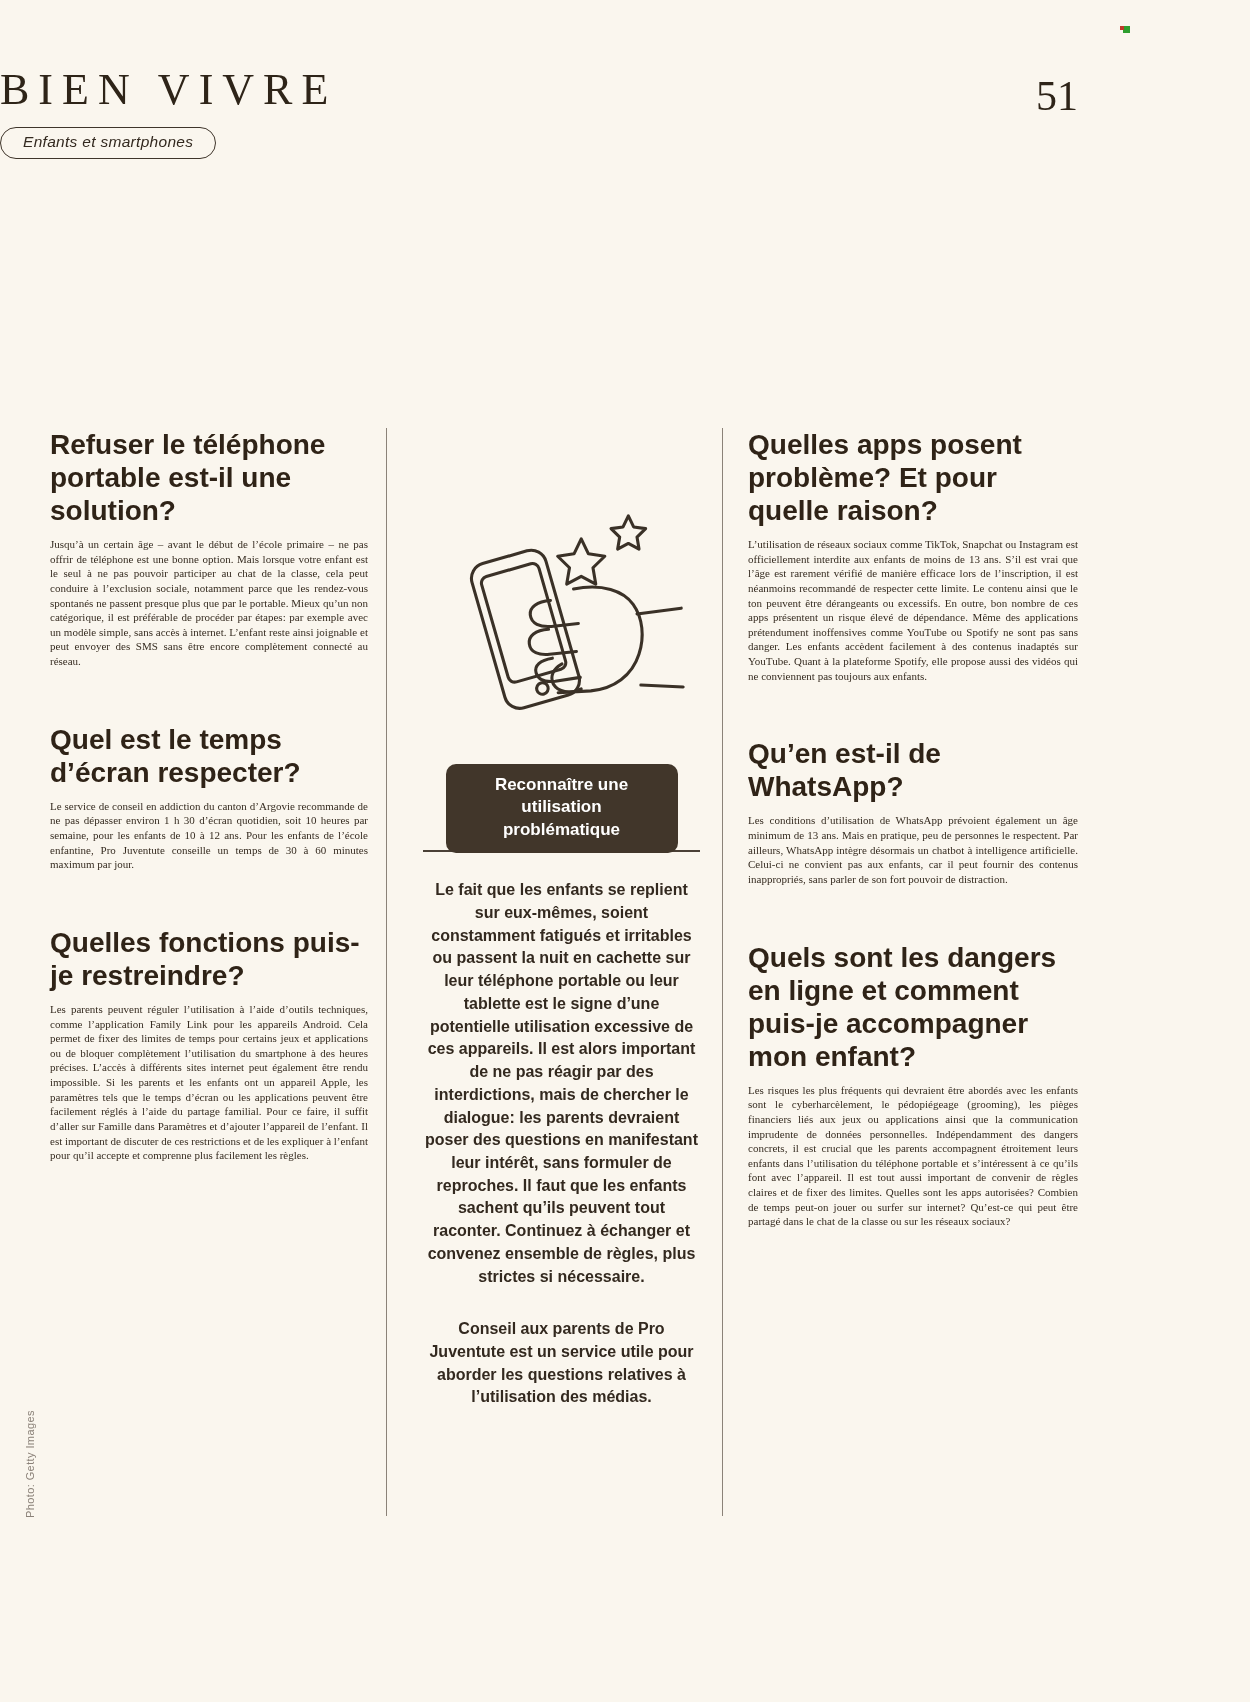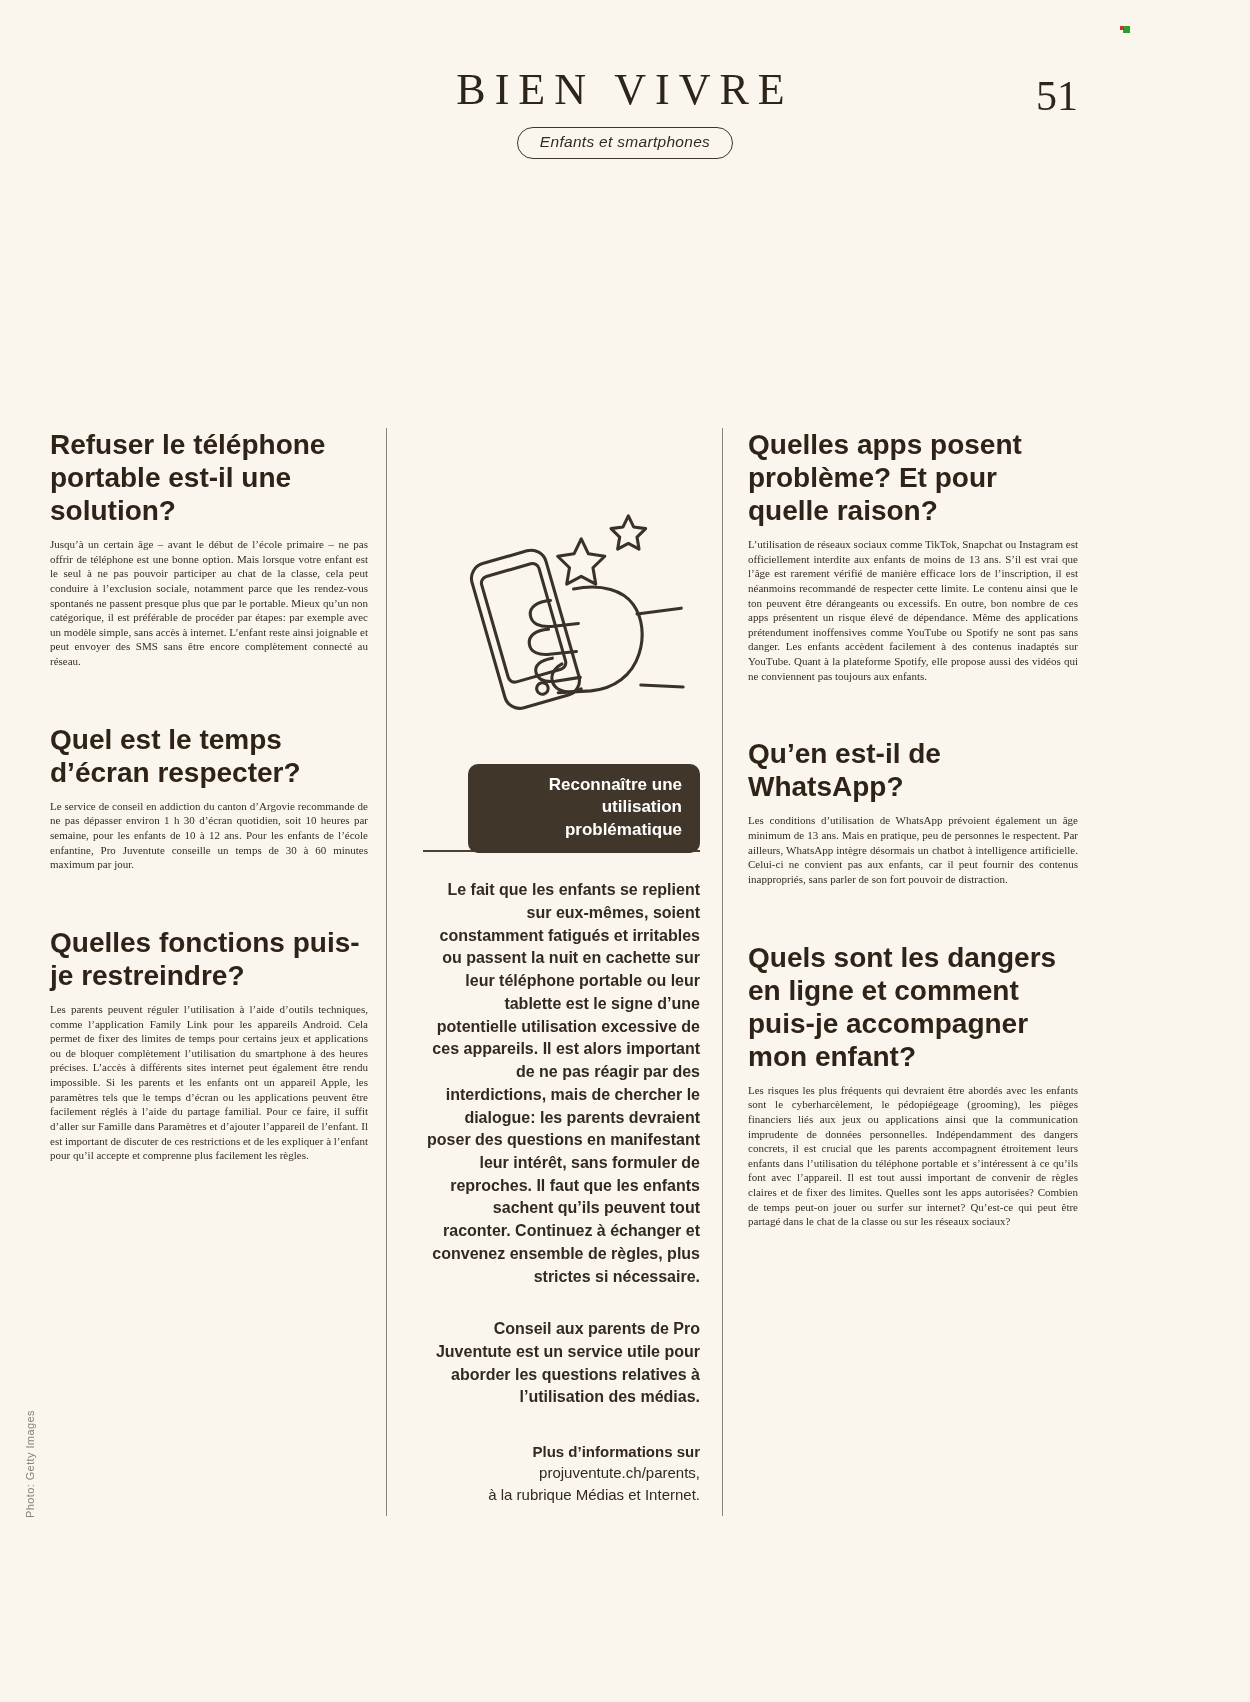--- a/index.html
+++ b/index.html
@@ -9,21 +9,21 @@
     width: 1250px;
     height: 1702px;
     margin: 0 auto;
     background: #FAF6EE;
     color: #362C21;
     font-family: "Liberation Serif", serif;
     overflow: hidden;
   }
 
   
-  .masthead { position: absolute; top: 64px; left: 0; width: 100%; text-align: center; }
+  .masthead { position: absolute; top: 64px; left: 0; width: 100%; text-align: left; }
   .masthead h1 {
     font-family: "Liberation Serif", serif;
     font-weight: 400;
     font-size: 44px;
     letter-spacing: 9px;
     color: #2E2418;
   }
   .tag-pill {
     display: inline-block;
     margin-top: 12px;
@@ -45,21 +45,21 @@
     font-size: 42px;
     color: #2E2418;
   }
   .print-mark { position: absolute; top: 26px; right: 120px; width: 10px; height: 10px; }
   .print-mark .pm-green { position: absolute; right: 0; top: 0; width: 7px; height: 7px; background: #2e9e2e; }
   .print-mark .pm-red { position: absolute; left: 0; top: 0; width: 4px; height: 4px; background: #c03a2b; }
 
   
   .columns { position: absolute; top: 428px; left: 50px; display: flex; align-items: flex-start; }
   .col-left  { width: 318px; }
-  .col-mid   { width: 277px; margin-left: 36px; text-align: right; font-family: "Liberation Sans", sans-serif; }
+  .col-mid   { width: 277px; margin-left: 36px; text-align: center; font-family: "Liberation Sans", sans-serif; }
   .col-right { width: 330px; margin-left: 25px; }
   .vdivider  { width: 1px; height: 1088px; background: #8B8278; flex: 0 0 1px; }
   .vd1 { margin-left: 18px; }
   .vd2 { margin-left: 22px; }
 
   .section + .section { margin-top: 54px; }
   h2.heading {
     font-family: "Liberation Sans", sans-serif;
     font-weight: 700;
     font-size: 28px;
@@ -182,25 +182,20 @@
 
       <div class="badge-row">
         <div class="mid-rule"></div>
         <div class="mid-badge">Reconnaître une utilisation problématique</div>
       </div>
 
       <p class="mid-par">Le fait que les enfants se replient sur eux-mêmes, soient constamment fatigués et irritables ou passent la nuit en cachette sur leur téléphone portable ou leur tablette est le signe d’une potentielle utilisation excessive de ces appareils. Il est alors important de ne pas réagir par des interdictions, mais de chercher le dialogue: les parents devraient poser des questions en manifestant leur intérêt, sans formuler de reproches. Il faut que les enfants sachent qu’ils peuvent tout raconter. Continuez à échanger et convenez ensemble de règles, plus strictes si nécessaire.</p>
 
       <p class="mid-par second">Conseil aux parents de Pro Juventute est un service utile pour aborder les questions relatives à l’utilisation des médias.</p>
 
-      <div class="mid-info">
-        <div class="lead">Plus d’informations sur</div>
-        <div>projuventute.ch/parents,</div>
-        <div>à la rubrique Médias et Internet.</div>
-      </div>
 
     </section>
 
     <div class="vdivider vd2"></div>
 
     <section class="col col-right">
       <article class="section">
         <h2 class="heading">Quelles apps posent problème? Et pour quelle raison?</h2>
         <p class="body">L’utilisation de réseaux sociaux comme TikTok, Snapchat ou Instagram est officiellement interdite aux enfants de moins de 13 ans. S’il est vrai que l’âge est rarement vérifié de manière efficace lors de l’inscription, il est néanmoins recommandé de respecter cette limite. Le contenu ainsi que le ton peuvent être dérangeants ou excessifs. En outre, bon nombre de ces apps présentent un risque élevé de dépendance. Même des applications prétendument inoffensives comme YouTube ou Spotify ne sont pas sans danger. Les enfants accèdent facilement à des contenus inadaptés sur YouTube. Quant à la plateforme Spotify, elle propose aussi des vidéos qui ne conviennent pas toujours aux enfants.</p>
       </article>

